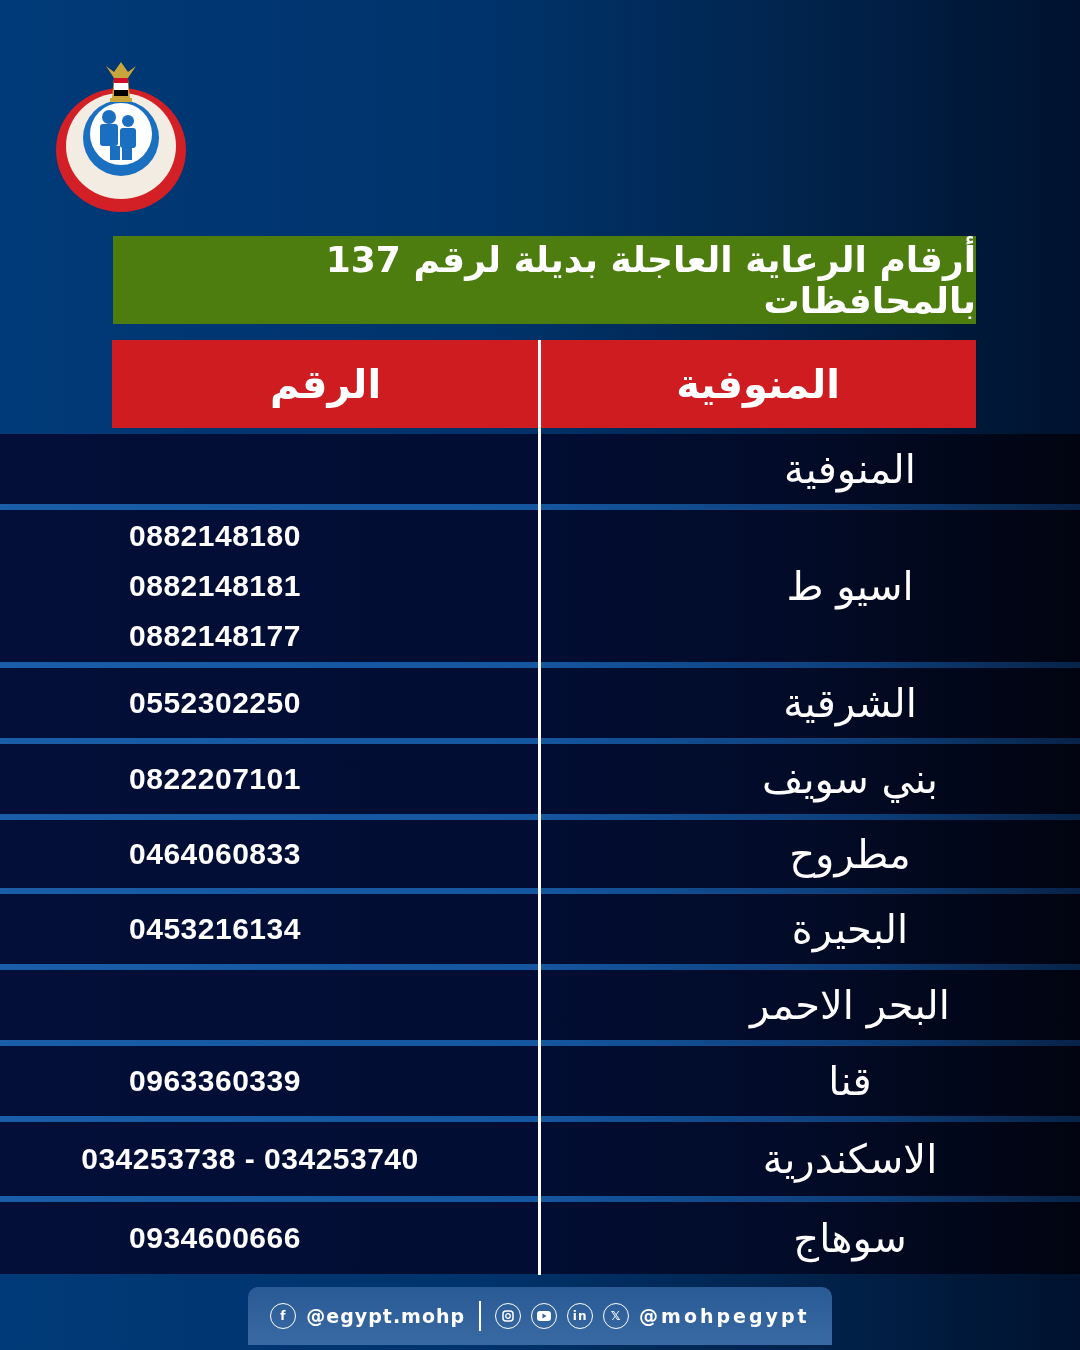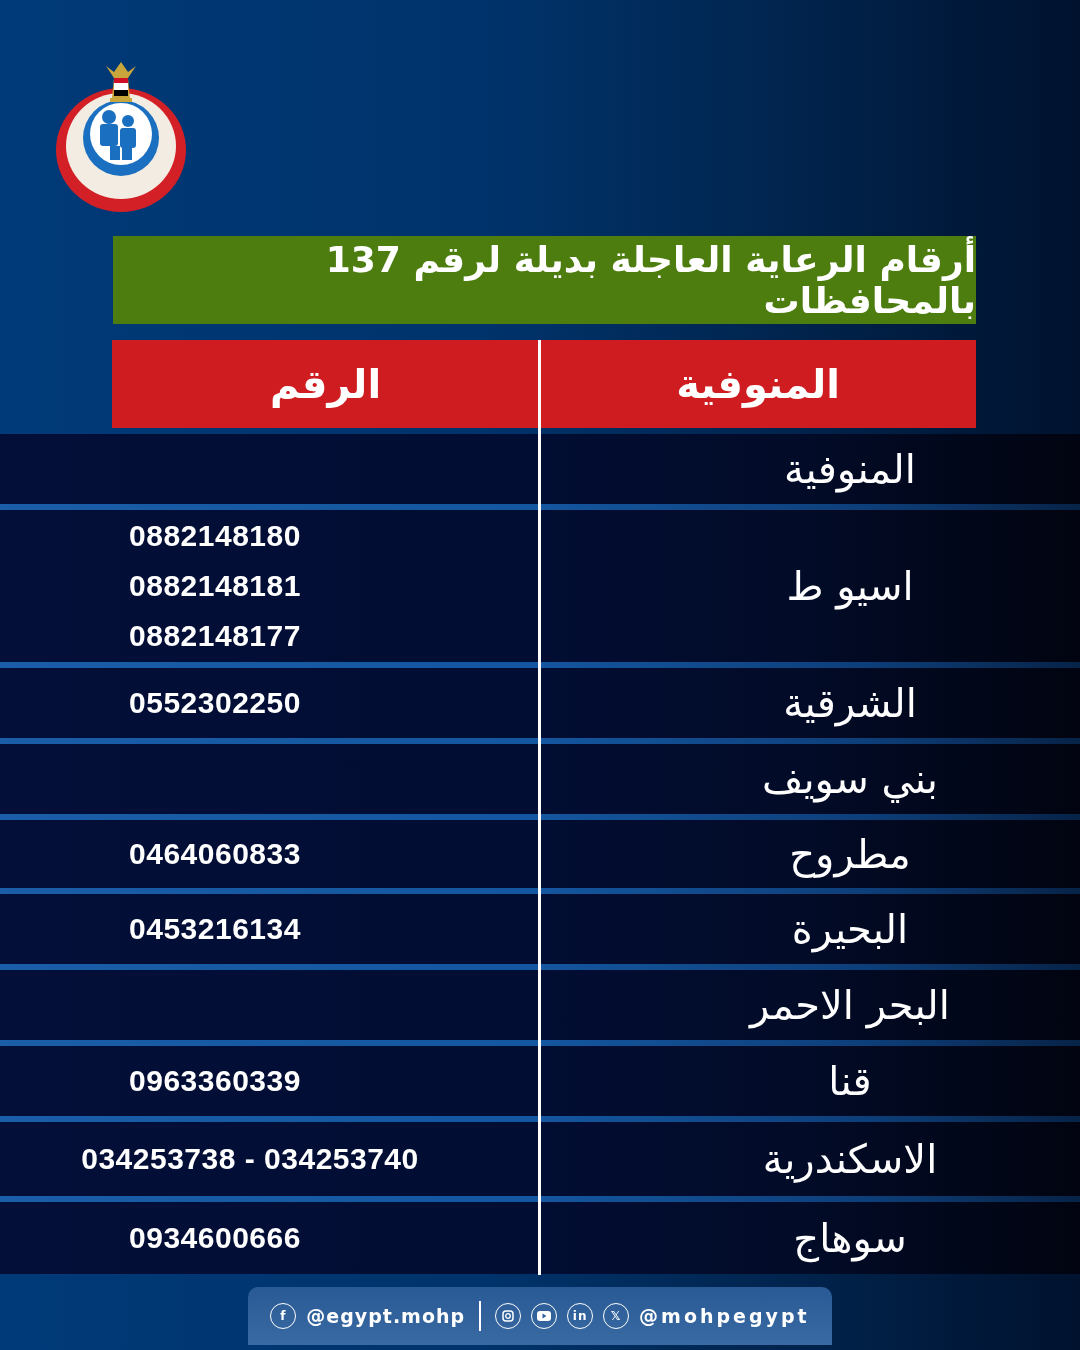--- a/index.html
+++ b/index.html
@@ -120,20 +120,23 @@
   <div class="row" style="height:70px">
     <div class="cell-gov">الشرقية</div>
     <div class="cell-num">
       <div>0552302250</div>
     </div>
   </div>
   <div class="sep"></div>
 
   <div class="row" style="height:70px">
     <div class="cell-gov">بني سويف</div>
+    <div class="cell-num">
+      <div>0822207101</div>
+    </div>
   </div>
   <div class="sep"></div>
 
   <div class="row" style="height:68px">
     <div class="cell-gov">مطروح</div>
     <div class="cell-num">
       <div>0464060833</div>
     </div>
   </div>
   <div class="sep"></div>

